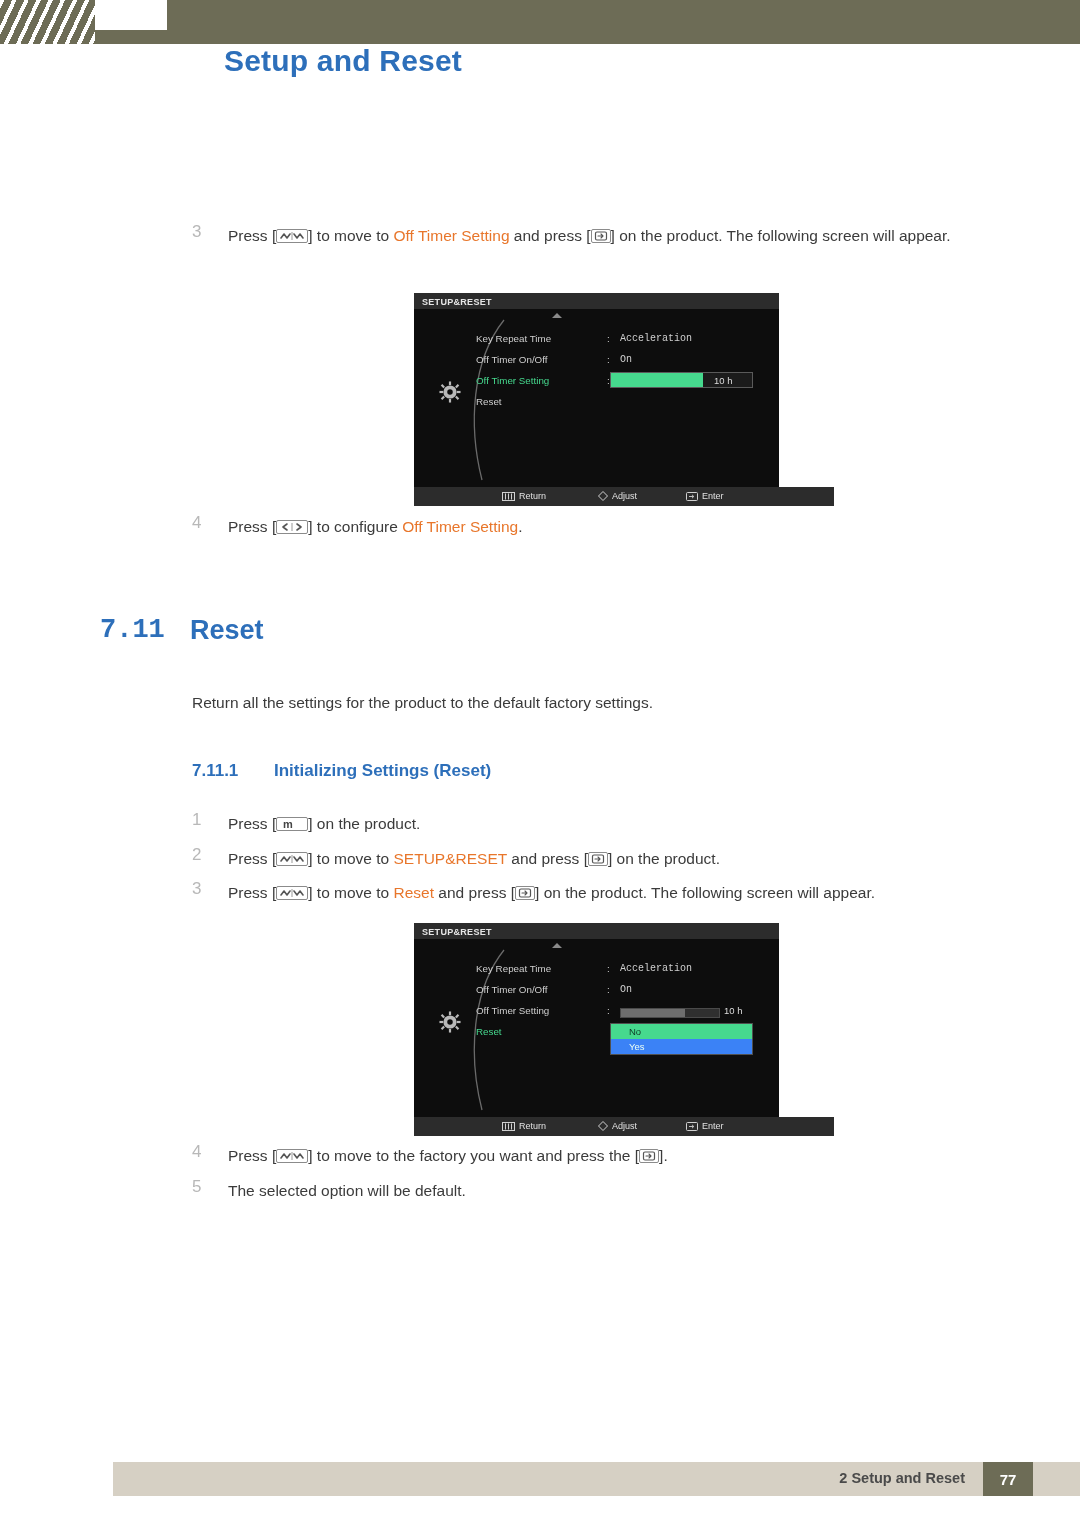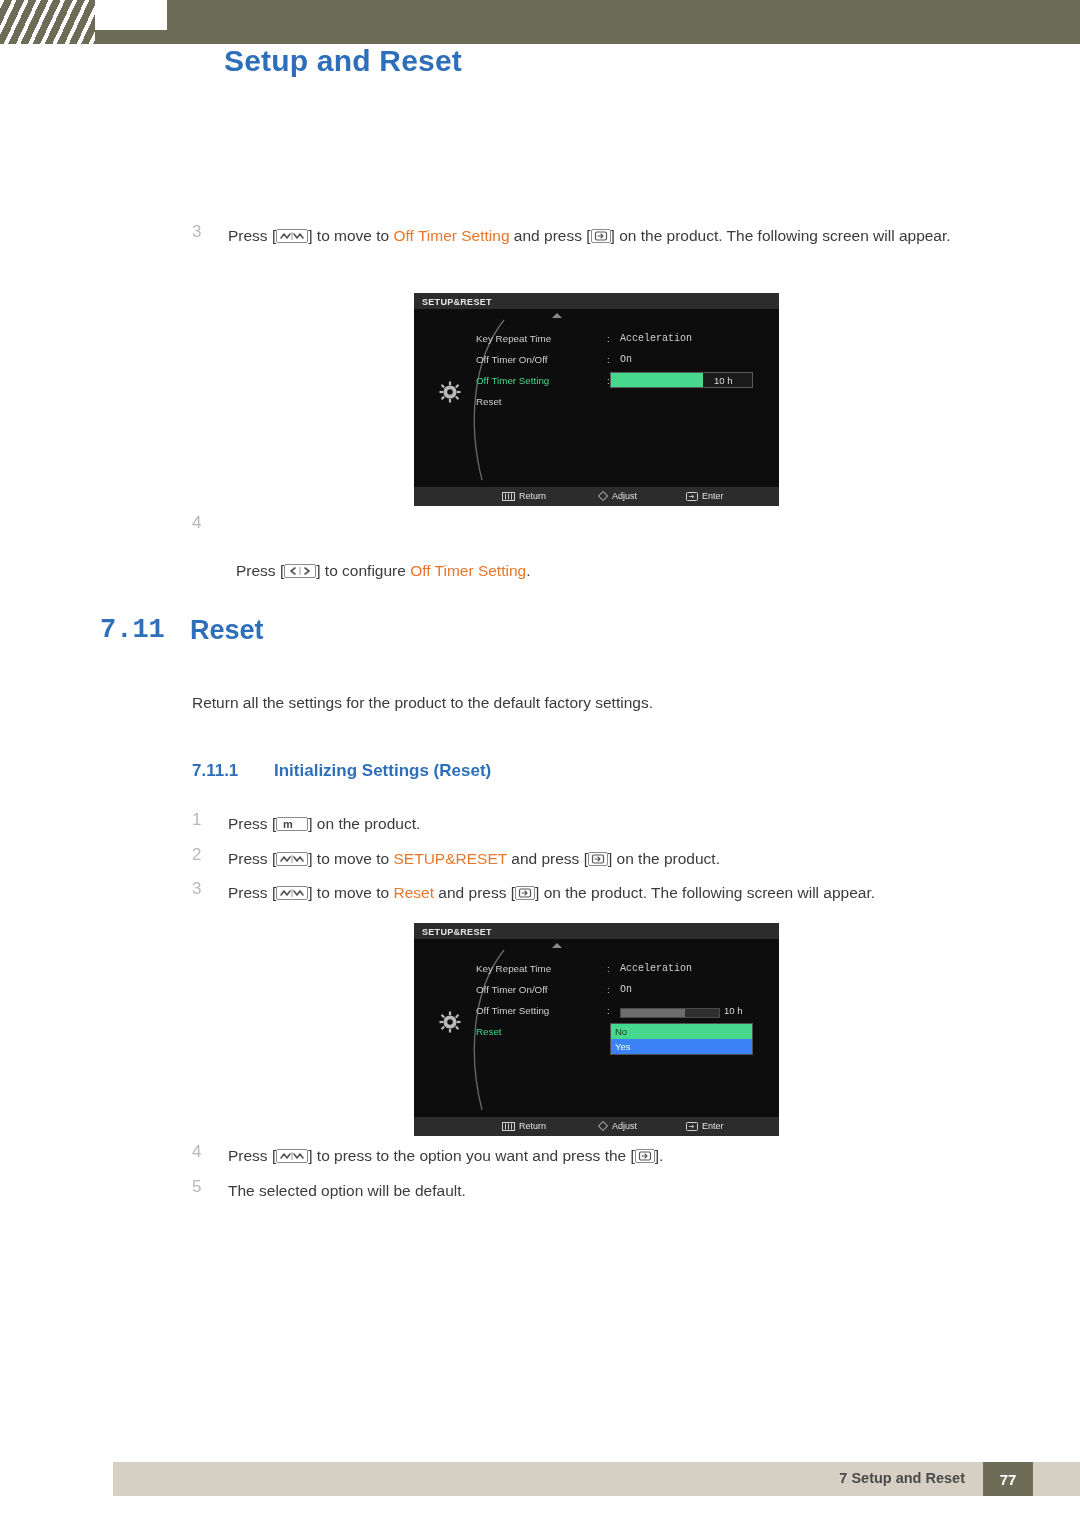--- a/index.html
+++ b/index.html
@@ -86,21 +86,21 @@
   }
   .osd-topbar {
     position:absolute; left:0; top:0; width:365px; height:16px;
     background:#2c2c2c;
   }
   .osd-topbar span {
     position:absolute; left:8px; top:3.5px;
     font-size:9px; color:#e6e6e6; font-weight:bold; letter-spacing:0.3px;
   }
   .osd-bottombar {
-    position:absolute; left:0; bottom:0; width:365px; height:19px;
+    position:absolute; left:0; bottom:0; width:420px; height:19px;
     background:#2c2c2c;
   }
   .osd-bot-item {
     position:absolute; top:4px; font-size:9px; color:#e0e0e0;
     display:flex; align-items:center; gap:4px;
   }
   .osd-arrow-up {
     position:absolute; left:138px; top:20px;
     width:0;height:0;
     border-left:5px solid transparent;
@@ -143,21 +143,21 @@
   }
   .osd-plainbar-fill { position:absolute; left:0; top:0; height:100%; background:#6e6e6e; }
 
   .osd-menubox {
     position:absolute; left:196px;
     width:141px;
     background:#1b1b1b;
     border:1px solid #4f4f4f;
   }
   .osd-menubox .opt {
-    height:15px; line-height:15px; padding-left:4px;
+    height:15px; line-height:15px; padding-left:18px;
     font-size:9.5px; color:#cfcfcf;
   }
   .osd-menubox .opt.hl { background:#46d98e; color:#0f3b27; }
   .osd-menubox .opt.sel { background:#3b82f6; color:#eafff4; }
 
   
   .footer-band {
     position:absolute; left:113px; bottom:31px; width:967px; height:34px;
     background:#d6d0c4;
   }
@@ -257,21 +257,21 @@
       <svg width="12" height="9" viewBox="0 0 12 9">
           <rect x="0.5" y="0.5" width="11" height="8" rx="1" stroke="#d0d0d0" fill="none"></rect>
           <path d="M3 4.5 h4.5 M6 2.8 l1.8 1.7 l-1.8 1.7" stroke="#d0d0d0" stroke-width="0.9" fill="none"></path>
         </svg>
       <span>Enter</span>
     </div>
   </div>
 </div>
 
 <div class="step-num" style="left:192px; top:513px;">4</div>
-<div class="step-text" style="left:236px; top:513px; width:790px;margin-top:44px;">
+<div class="step-text" style="left:228px; top:513px; width:790px;">
   <span>Press [</span><span class="key"><svg width="26" height="12" viewBox="0 0 26 12">
         <path d="M8 3 L4 6 L8 9" stroke="#555" stroke-width="1.6" fill="none" stroke-linecap="round" stroke-linejoin="round"></path>
         <path d="M13 2 L13 10" stroke="#999" stroke-width="1"></path>
         <path d="M18 3 L22 6 L18 9" stroke="#555" stroke-width="1.6" fill="none" stroke-linecap="round" stroke-linejoin="round"></path>
       </svg></span><span>] to configure </span><span class="orange">Off Timer Setting</span><span>.</span>
 </div>
 
 <div class="h2-num" style="left:100px; top:615px;">7.11</div>
 <div class="h2-text" style="left:190px; top:615px;">Reset</div>
 
@@ -381,25 +381,25 @@
     </div>
   </div>
 </div>
 
 <div class="step-num" style="left:192px; top:1142px;">4</div>
 <div class="step-text" style="left:228px; top:1142px; width:790px;">
   <span>Press [</span><span class="key"><svg width="26" height="12" viewBox="0 0 26 12">
         <path d="M2 8 L5 4 L8 8 L11 4" stroke="#555" stroke-width="1.6" fill="none" stroke-linecap="round" stroke-linejoin="round"></path>
         <path d="M13 2 L13 10" stroke="#999" stroke-width="1"></path>
         <path d="M15 4 L18 8 L21 4 L24 8" stroke="#555" stroke-width="1.6" fill="none" stroke-linecap="round" stroke-linejoin="round"></path>
-      </svg></span><span>] to press to the option you want and press the [</span><span class="key"><svg width="14" height="12" viewBox="0 0 14 12">
+      </svg></span><span>] to move to the factory you want and press the [</span><span class="key"><svg width="14" height="12" viewBox="0 0 14 12">
         <rect x="1.5" y="2" width="11" height="8" rx="1.5" stroke="#555" stroke-width="1.2" fill="none"></rect>
         <path d="M4 6 h5 M7 4 l2 2 l-2 2" stroke="#555" stroke-width="1.1" fill="none" stroke-linecap="round" stroke-linejoin="round"></path>
       </svg></span><span>].</span>
 </div>
 
 <div class="step-num" style="left:192px; top:1177px;">5</div>
 <div class="step-text" style="left:228px; top:1177px; width:790px;">The selected option will be default.</div>
 
 <div class="footer-band"></div>
-<div class="footer-text">7 Setup and Reset</div>
+<div class="footer-text">2 Setup and Reset</div>
 <div class="footer-pagebox"></div>
 <div class="footer-page">77</div>
 
 </body></html>

